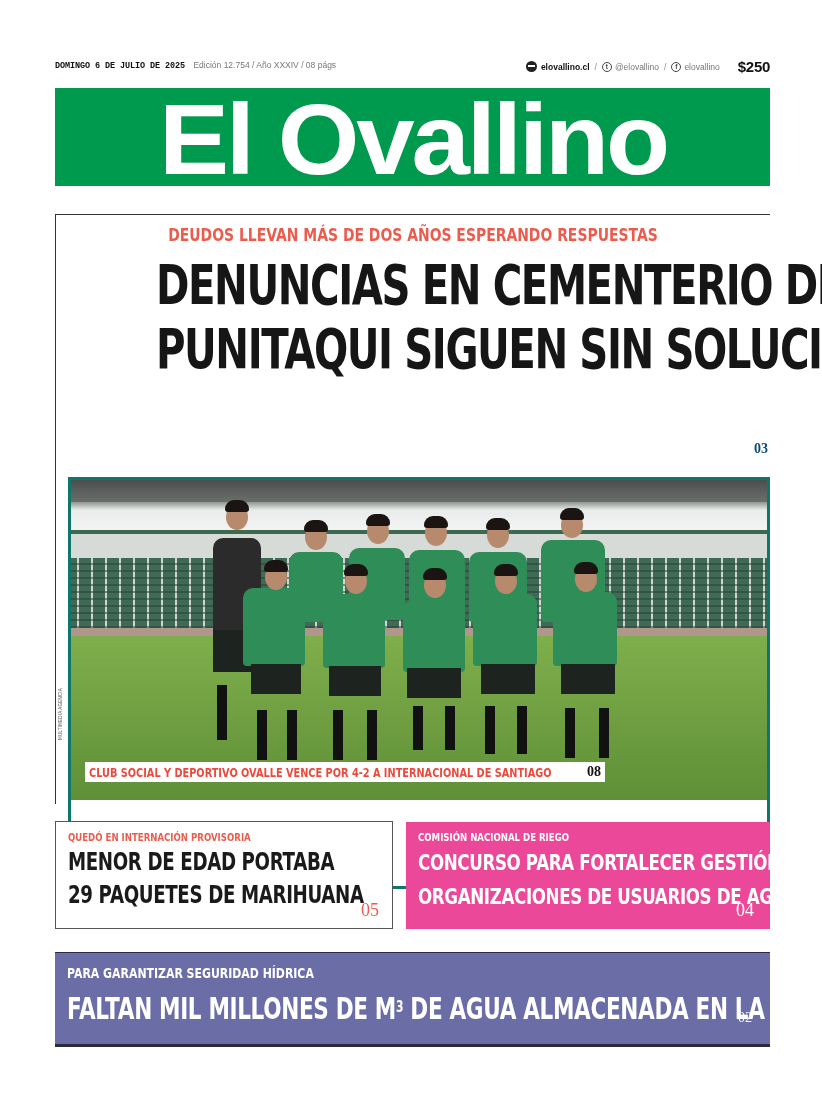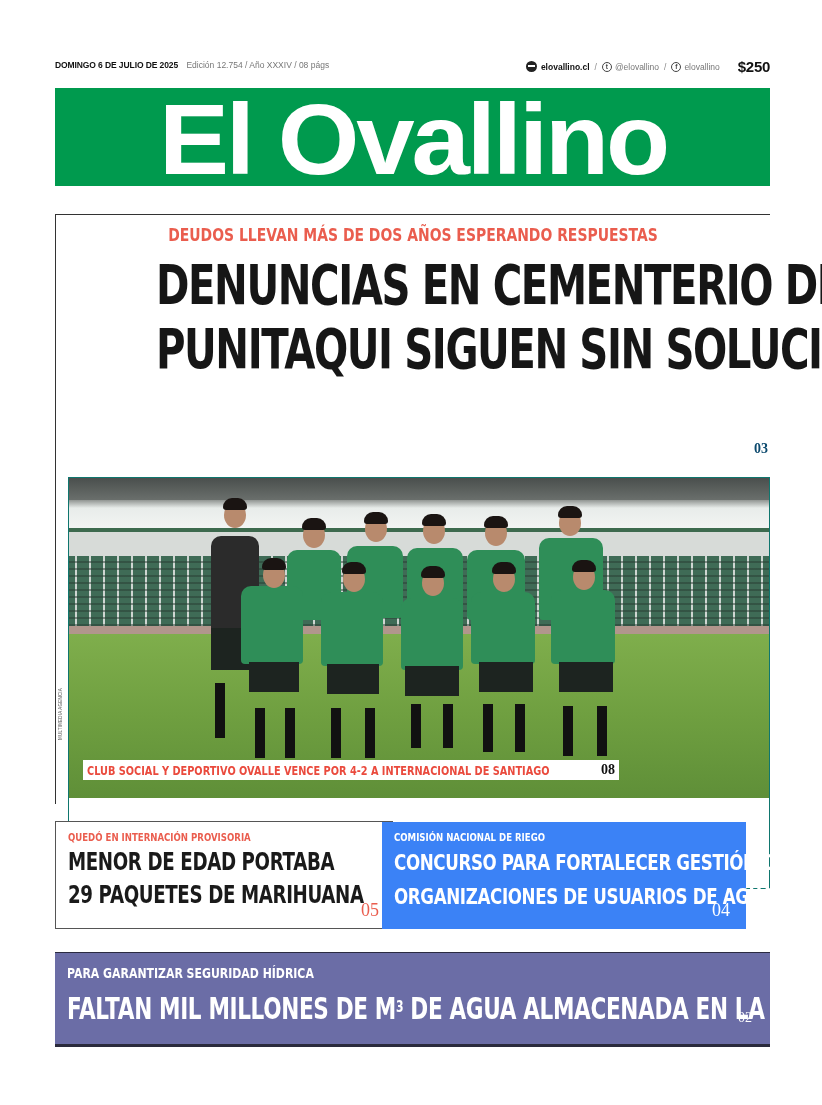--- a/index.html
+++ b/index.html
@@ -2,21 +2,21 @@
 <html><head>
 <meta charset="utf-8">
 <style>
   * { box-sizing: border-box; margin: 0; padding: 0; }
   html, body { width: 822px; height: 1105px; background: #ffffff; overflow: hidden; }
   body { position: relative; font-family: "Liberation Sans", sans-serif; color: #1a1a1a; }
 
   
   .topbar { position: absolute; left: 55px; top: 58px; width: 715px; height: 18px; }
   .topbar .left { position: absolute; left: 0; top: 2px; font-size: 8.5px; white-space: nowrap; }
-  .topbar .date { font-weight: bold; color: #111; letter-spacing: -0.1px; }
+  .topbar .date { font-weight: bold; color: #111; letter-spacing: -0.1px; font-family: Liberation Mono, monospace; }
   .topbar .edition { color: #777; margin-left: 6px; }
   .topbar .right { position: absolute; right: 0; top: 0; display: flex; align-items: center; font-size: 8.5px; color: #777; white-space: nowrap; }
   .topbar .right .site { color: #111; font-weight: bold; margin-left: 4px; }
   .topbar .sep { margin: 0 5px; color: #888; }
   .icon-circle { display: inline-block; width: 10px; height: 10px; border-radius: 50%; border: 1px solid #444; font-size: 6.5px; line-height: 8px; text-align: center; color: #444; margin-right: 3px; font-weight: bold; }
   .icon-web { width: 11px; height: 11px; border-radius: 50%; background: #222; position: relative; display: inline-block; }
   .icon-web::after { content: ""; position: absolute; left: 2px; right: 2px; top: 4px; height: 2px; background: #fff; }
   .price { font-size: 15px; font-weight: bold; color: #111; margin-left: 18px; letter-spacing: -0.3px; }
 
   
@@ -26,43 +26,43 @@
   
   .main-story { position: absolute; left: 55px; top: 214px; width: 715px; height: 590px; border-top: 1.5px solid #333; border-left: 1.5px solid #333; }
   .kicker { position: absolute; left: 0; right: 0; top: 10px; text-align: center; color: #ea5d4e; font-family: "DejaVu Sans", sans-serif; font-weight: bold; font-size: 17px; letter-spacing: 0px; transform: scaleX(0.82); transform-origin: center; }
   .headline { position: absolute; left: 0; right: 0; top: 38px; text-align: center; color: #161616; font-family: "DejaVu Sans", sans-serif; font-weight: bold; font-size: 56px; line-height: 64px; letter-spacing: -2px; }
   .headline span { display: block; transform: scaleX(0.72); transform-origin: center; white-space: nowrap; }
   .deck { position: absolute; left: 12px; top: 170px; width: 690px; font-family: "Liberation Serif", serif; font-size: 17.5px; line-height: 22px; color: #222; }
   .page-ref { font-family: Liberation Serif, serif; color: #0c4a6e; font-weight: bold; }
   .deck-ref { position: absolute; right: 2px; top: 226px; font-size: 14px; }
 
   
-  .photo { position: absolute; left: 12px; top: 262px; width: 702px; height: 412px; overflow: hidden; border: 1px solid #0f766e; }
+  .photo { position: absolute; left: 12px; top: 262px; width: 702px; height: 412px; overflow: hidden; border: 3px solid #0f766e; }
   .photo .sky { position: absolute; left: 0; top: 0; width: 100%; height: 50px; background: linear-gradient(180deg, #5c6260 0%, #7b7f7c 40%, #e8ecea 60%, #f2f4f3 100%); }
   .photo .roof { position: absolute; left: 0; top: 0; width: 100%; height: 22px; background: linear-gradient(180deg, #4a4f4d, #6a6f6c); }
   .photo .stand-wall { position: absolute; left: 0; top: 50px; width: 100%; height: 28px; background: #d7dbd8; border-top: 4px solid #3d6a4e; }
   .photo .seats { position: absolute; left: 0; top: 78px; width: 100%; height: 70px; background: repeating-linear-gradient(90deg, #3f6b56 0 6px, #cfd6d2 6px 8px, #3f6b56 8px 14px); }
   .photo .seats::after { content: ""; position: absolute; left: 0; right: 0; top: 0; bottom: 0; background: repeating-linear-gradient(180deg, transparent 0 5px, rgba(40,60,50,0.5) 5px 7px); }
   .photo .track { position: absolute; left: 0; top: 148px; width: 100%; height: 8px; background: #b1968c; }
   .photo .pitch { position: absolute; left: 0; top: 156px; width: 100%; height: 164px; background: linear-gradient(180deg, #7fae4c 0%, #6f9f40 50%, #5f8f38 100%); }
   .player { position: absolute; border-radius: 10px 10px 4px 4px; }
   .jersey { background: #2f8e58; }
   .gk { background: #2b2b2b; }
   .shorts { background: #1d2420; }
   .head { position: absolute; width: 22px; height: 26px; border-radius: 50%; background: #b88a6d; }
   .hair { position: absolute; width: 24px; height: 12px; border-radius: 12px 12px 4px 4px; background: #1a1412; }
   .sock { position: absolute; width: 10px; background: #111; }
   .photo-caption { position: absolute; left: 14px; top: 282px; height: 20px; background: #fff; display: flex; align-items: center; padding: 0 4px 0 4px; }
   .photo-caption .text { color: #ea4a3d; font-family: "DejaVu Sans", sans-serif; font-weight: bold; font-size: 12.5px; transform: scaleX(0.78); transform-origin: left center; white-space: nowrap; width: 490px; display: inline-block; }
-  .photo-caption .ref { font-family: "Liberation Serif", serif; color: #111; font-weight: bold; font-size: 14px; margin-left: 24px; }
+  .photo-caption .ref { font-family: "Liberation Serif", serif; color: #111; font-weight: bold; font-size: 14px; margin-left: 8px; }
   .photo-credit { position: absolute; left: 2px; top: 525px; font-size: 4.5px; color: #555; transform: rotate(-90deg); transform-origin: left top; white-space: nowrap; letter-spacing: 0.2px; }
 
   
   .box-left { position: absolute; left: 55px; top: 821px; width: 338px; height: 108px; border: 1.5px solid #555; background: #fff; }
-  .box-right { position: absolute; left: 382px; top: 822px; width: 364px; height: 107px; background: #3b82f6; padding-left: 38px; }
+  .box-right { position: absolute; left: 406px; top: 822px; width: 364px; height: 107px; background: #ec4899; padding-left: 38px; }
   .box-kicker { position: absolute; left: 12px; top: 9px; font-family: "DejaVu Sans", sans-serif; font-weight: bold; font-size: 11px; transform: scaleX(0.78); transform-origin: left center; white-space: nowrap; }
   .box-title { position: absolute; left: 12px; top: 24px; font-family: "DejaVu Sans", sans-serif; font-weight: bold; font-size: 24px; line-height: 33px; transform: scaleX(0.76); transform-origin: left top; white-space: nowrap; letter-spacing: -0.5px; }
   .box-left .box-kicker { color: #ea5d4e; }
   .box-left .box-title { color: #1a1a1a; }
   .box-right .box-kicker { color: #ffffff; }
   .box-right .box-title { color: #ffffff; font-size: 22px; line-height: 34px; }
   .box-ref { position: absolute; font-family: "Liberation Serif", serif; font-size: 18px; }
   .box-left .box-ref { left: 305px; top: 78px; color: #ea5d4e; }
   .box-right .box-ref { left: 330px; top: 78px; color: #ffffff; }
 

